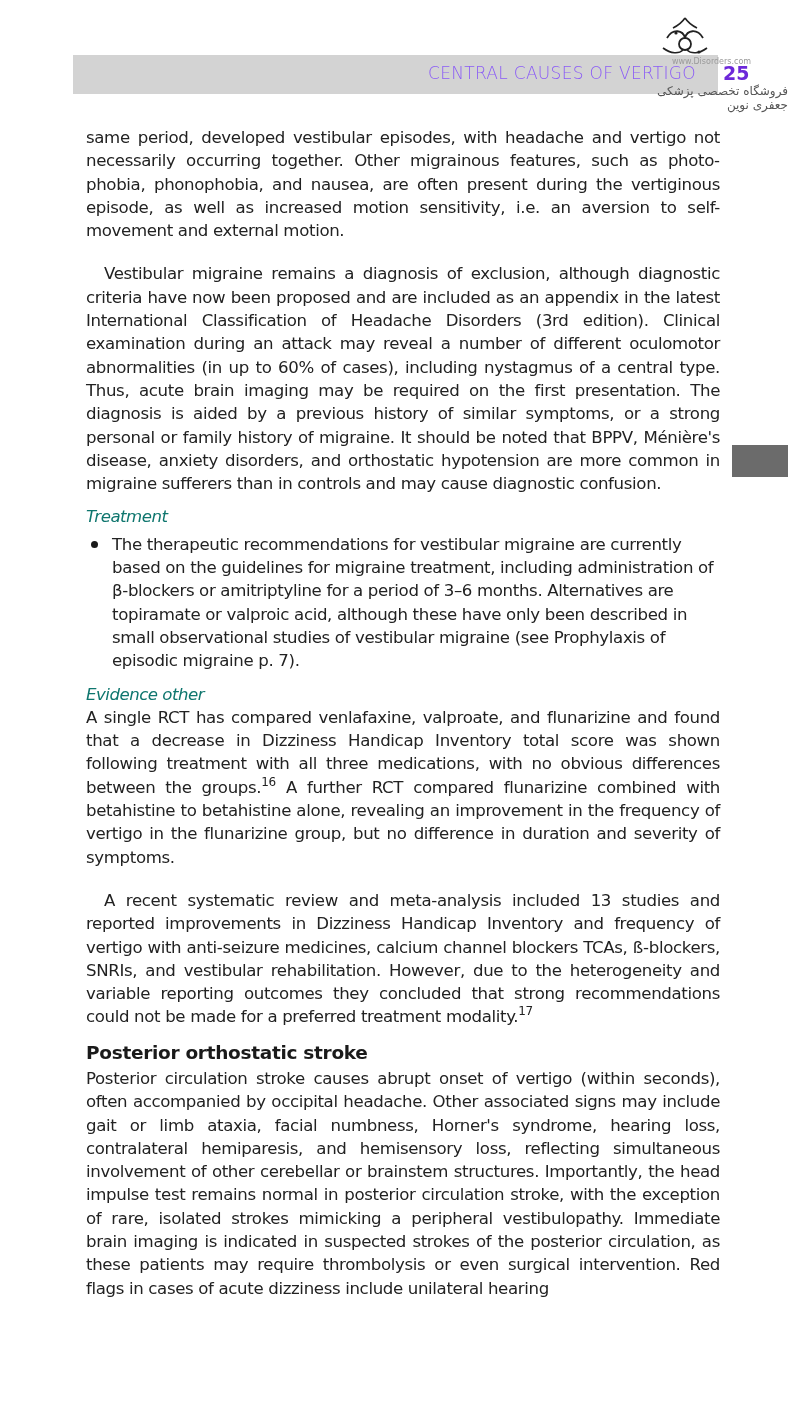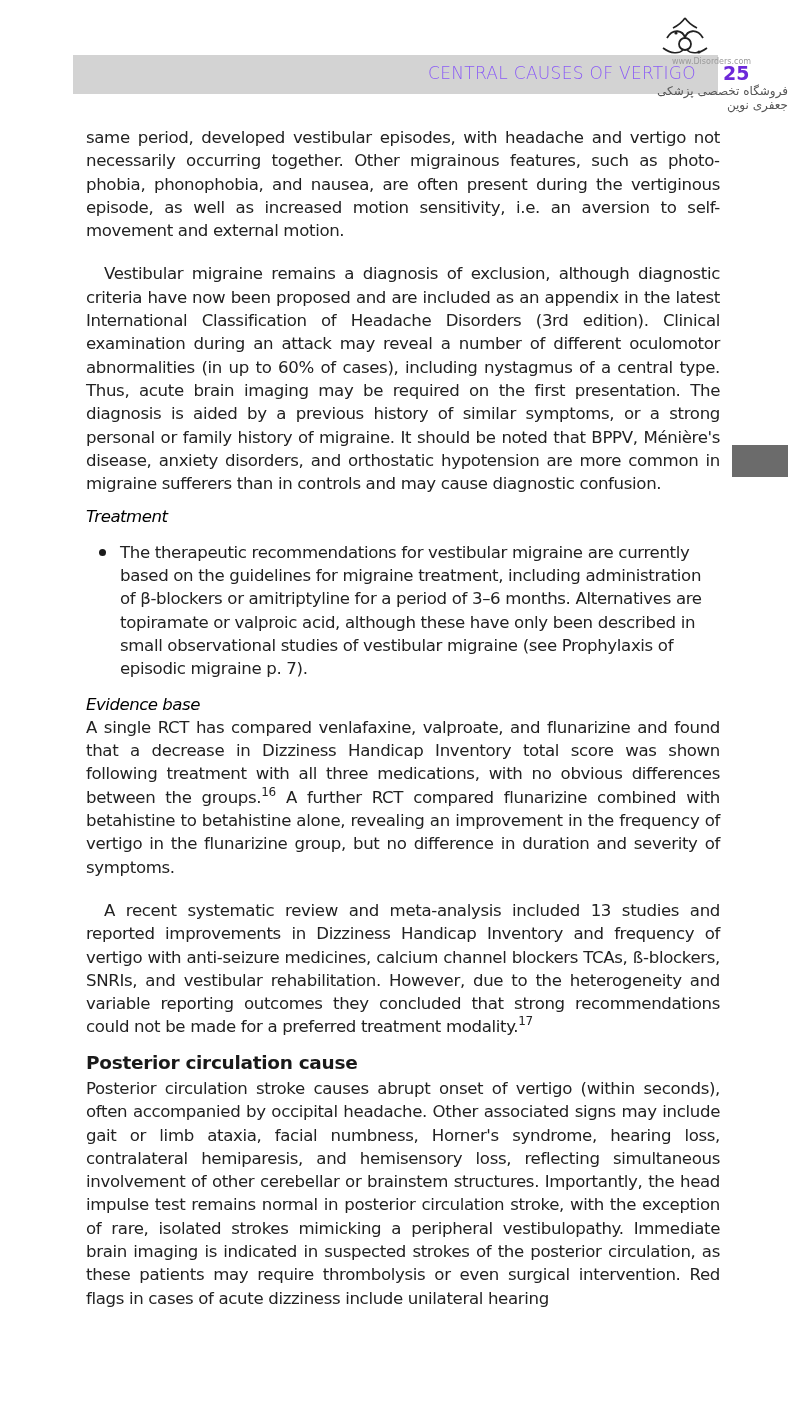--- a/index.html
+++ b/index.html
@@ -87,27 +87,27 @@
     }
     p.indent {
       text-indent: 18px;
       margin-top: 20px;
     }
     .subhead {
       font-style: italic;
       font-size: 16.6px;
       margin-top: 10px;
       margin-bottom: 0;
-      color: #000000;
+      color: #0f766e;
       font-family: "DejaVu Sans", sans-serif;
       letter-spacing: -0.5px;
     }
     .bullet-list {
       list-style: none;
-      margin: 12px;
+      margin: 4px;
       padding: 0;
     }
     .bullet-item {
       position: relative;
       padding-left: 22px;
       text-align: left;
     }
     .bullet-dot {
       position: absolute;
       left: 1px;
@@ -156,19 +156,19 @@
   <p class="indent">Vestibular migraine remains a diagnosis of exclusion, although diagnostic criteria have now been proposed and are included as an appendix in the latest International Classification of Headache Disorders (3rd edition). Clinical examination during an attack may reveal a number of different oculomotor abnormalities (in up to 60% of cases), including nystagmus of a central type. Thus, acute brain imaging may be required on the first pres­entation. The diagnosis is aided by a previous history of similar symptoms, or a strong personal or family history of migraine. It should be noted that BPPV, Ménière's disease, anxiety disorders, and orthostatic hypotension are more common in migraine sufferers than in controls and may cause diag­nostic confusion.</p>
 
   <div class="subhead">Treatment</div>
   <ul class="bullet-list">
     <li class="bullet-item">
       <span class="bullet-dot"></span>
       <span>The therapeutic recommendations for vestibular migraine are currently based on the guidelines for migraine treatment, including administration of β-blockers or amitriptyline for a period of 3–6 months. Alternatives are topiramate or valproic acid, although these have only been described in small observational studies of vestibular migraine (see Prophylaxis of episodic migraine p. 7).</span>
     </li>
   </ul>
 
-  <div class="subhead">Evidence base</div>
+  <div class="subhead">Evidence other</div>
   <p><span>A single RCT has compared venlafaxine, valproate, and flunarizine and found that a decrease in Dizziness Handicap Inventory total score was shown following treatment with all three medications, with no obvious dif­ferences between the groups.</span><sup>16</sup><span> A further RCT compared flunarizine com­bined with betahistine to betahistine alone, revealing an improvement in the frequency of vertigo in the flunarizine group, but no difference in duration and severity of symptoms.</span></p>
   <p class="indent"><span>A recent systematic review and meta-analysis included 13 studies and reported improvements in Dizziness Handicap Inventory and frequency of vertigo with anti-seizure medicines, calcium channel blockers TCAs, ß-blockers, SNRIs, and vestibular rehabilitation. However, due to the het­erogeneity and variable reporting outcomes they concluded that strong re­commendations could not be made for a preferred treatment modality.</span><sup>17</sup></p>
 
-  <div class="section-heading">Posterior circulation cause</div>
+  <div class="section-heading">Posterior orthostatic stroke</div>
   <p>Posterior circulation stroke causes abrupt onset of vertigo (within seconds), often accompanied by occipital headache. Other associated signs may in­clude gait or limb ataxia, facial numbness, Horner's syndrome, hearing loss, contralateral hemiparesis, and hemisensory loss, reflecting simultaneous involvement of other cerebellar or brainstem structures. Importantly, the head impulse test remains normal in posterior circulation stroke, with the exception of rare, isolated strokes mimicking a peripheral vestibulopathy. Immediate brain imaging is indicated in suspected strokes of the posterior circulation, as these patients may require thrombolysis or even surgical intervention. Red flags in cases of acute dizziness include unilateral hearing</p>
 </div>
 
 </body></html>

